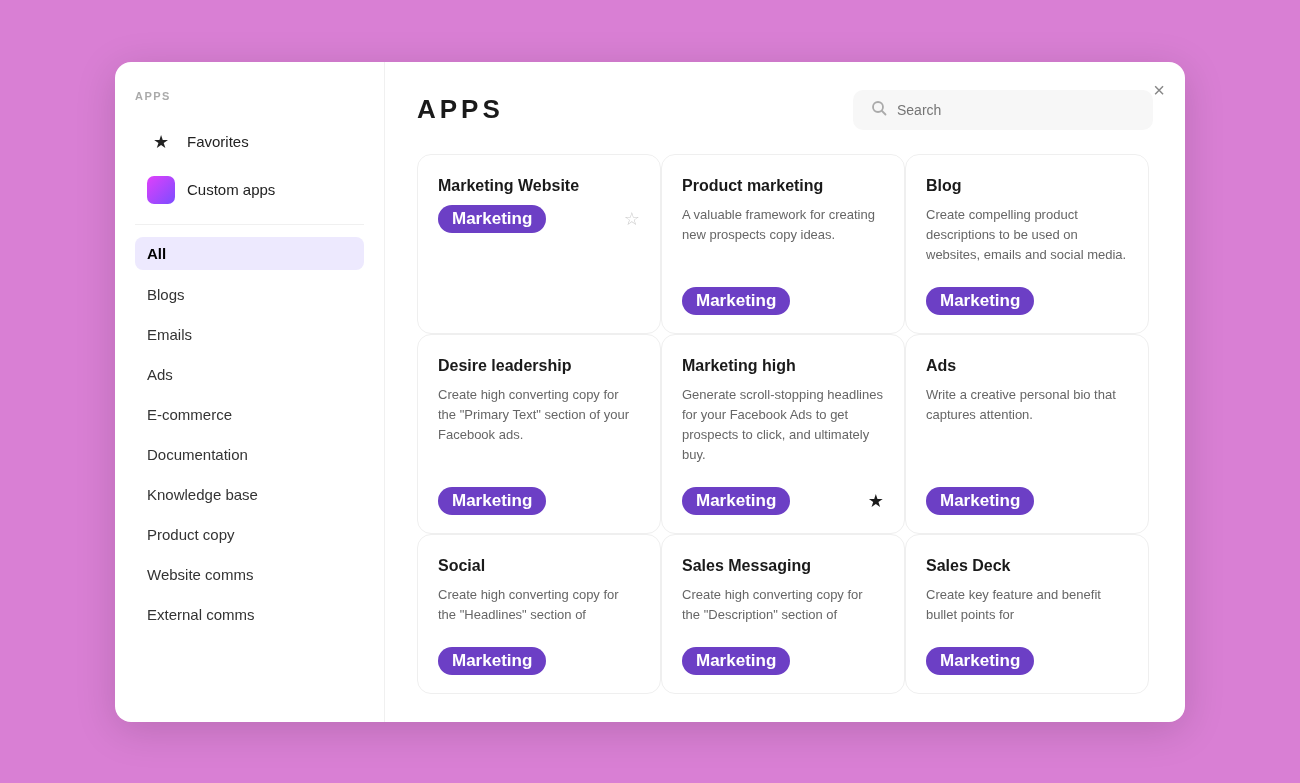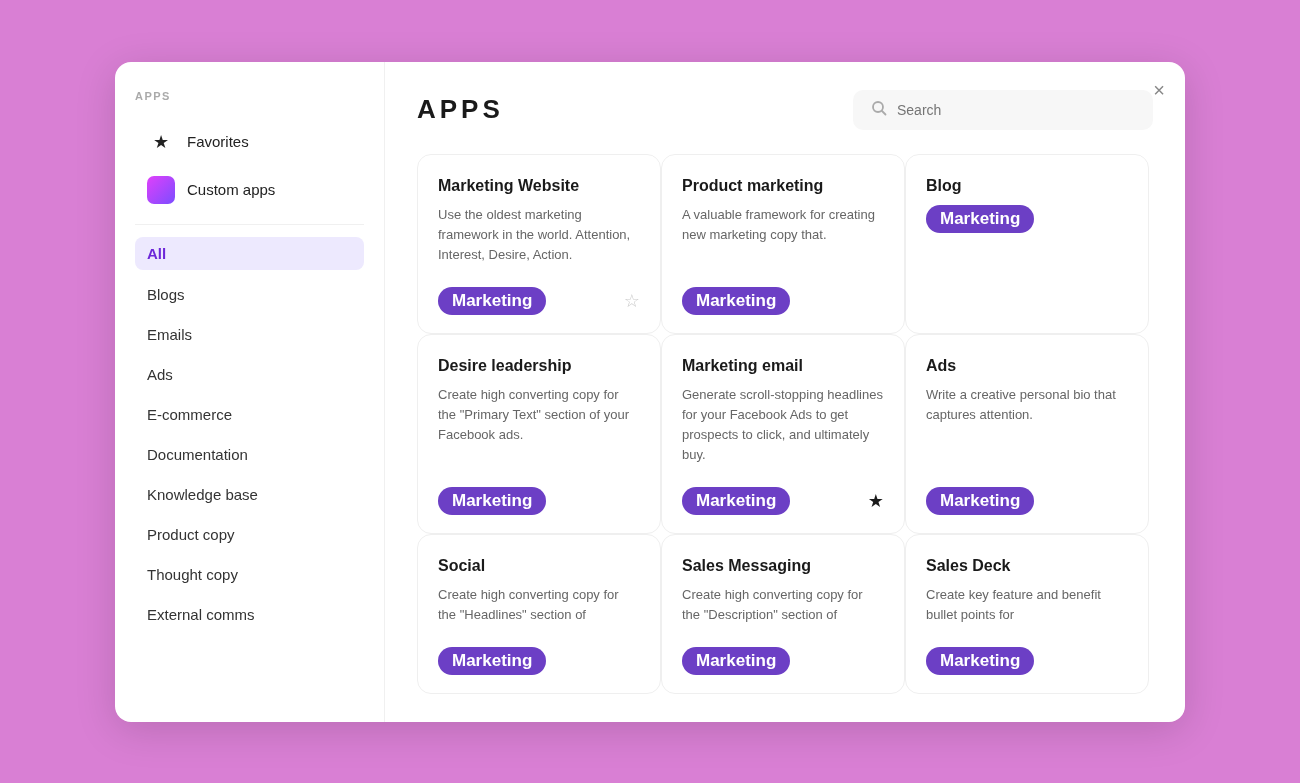--- a/index.html
+++ b/index.html
@@ -43,21 +43,21 @@
       display: flex;
       align-items: center;
       gap: 12px;
       padding: 8px 12px;
       border-radius: 8px;
       cursor: pointer;
       font-size: 15px;
       color: #222;
       margin-bottom: 4px;
     }
-    .sidebar-item.active { background: #ede9fe; color: #6d28d9; font-weight: 600; }
+    .sidebar-item.active { background: #ede9fe; color: #000000; font-weight: 600; }
     .sidebar-icon {
       width: 28px;
       height: 28px;
       display: flex;
       align-items: center;
       justify-content: center;
       font-size: 18px;
     }
     .custom-apps-icon {
       width: 28px;
@@ -225,21 +225,21 @@
     <div class="sidebar-category">
       <span>Documentation</span>
     </div>
     <div class="sidebar-category">
       <span>Knowledge base</span>
     </div>
     <div class="sidebar-category">
       <span>Product copy</span>
     </div>
     <div class="sidebar-category">
-      <span>Thought copy</span>
+      <span>Website comms</span>
     </div>
     <div class="sidebar-category">
       <span>External comms</span>
     </div>
   </div>
 
   <div class="main">
     <div class="main-header">
       <h1 class="main-title">APPS</h1>
       <div class="search-box">
@@ -250,52 +250,52 @@
           </svg>
         </span>
         <input type="text" placeholder="Search" style="">
       </div>
     </div>
 
     <div class="cards-grid">
 
       <div class="card">
         <div class="card-title">Marketing Website</div>
-        <div class="card-desc">Use the oldest marketing framework in the world. Attention, Interest, Desire, Action.</div>
         <div class="card-footer">
           <span class="tag">Marketing</span>
           <span class="star-icon">☆</span>
         </div>
       </div>
 
       <div class="card">
         <div class="card-title">Product marketing</div>
-        <div class="card-desc">A valuable framework for creating new marketing copy that.</div>
+        <div class="card-desc">A valuable framework for creating new prospects copy ideas.</div>
         <div class="card-footer">
           <span class="tag">Marketing</span>
         </div>
       </div>
 
       <div class="card">
         <div class="card-title">Blog</div>
+        <div class="card-desc">Create compelling product descriptions to be used on websites, emails and social media.</div>
         <div class="card-footer">
           <span class="tag">Marketing</span>
         </div>
       </div>
 
       <div class="card">
         <div class="card-title">Desire leadership</div>
         <div class="card-desc">Create high converting copy for the "Primary Text" section of your Facebook ads.</div>
         <div class="card-footer">
           <span class="tag">Marketing</span>
         </div>
       </div>
 
       <div class="card">
-        <div class="card-title">Marketing email</div>
+        <div class="card-title">Marketing high</div>
         <div class="card-desc">Generate scroll-stopping headlines for your Facebook Ads to get prospects to click, and ultimately buy.</div>
         <div class="card-footer">
           <span class="tag">Marketing</span>
           <span class="star-icon filled">★</span>
         </div>
       </div>
 
       <div class="card">
         <div class="card-title">Ads</div>
         <div class="card-desc">Write a creative personal bio that captures attention.</div>

